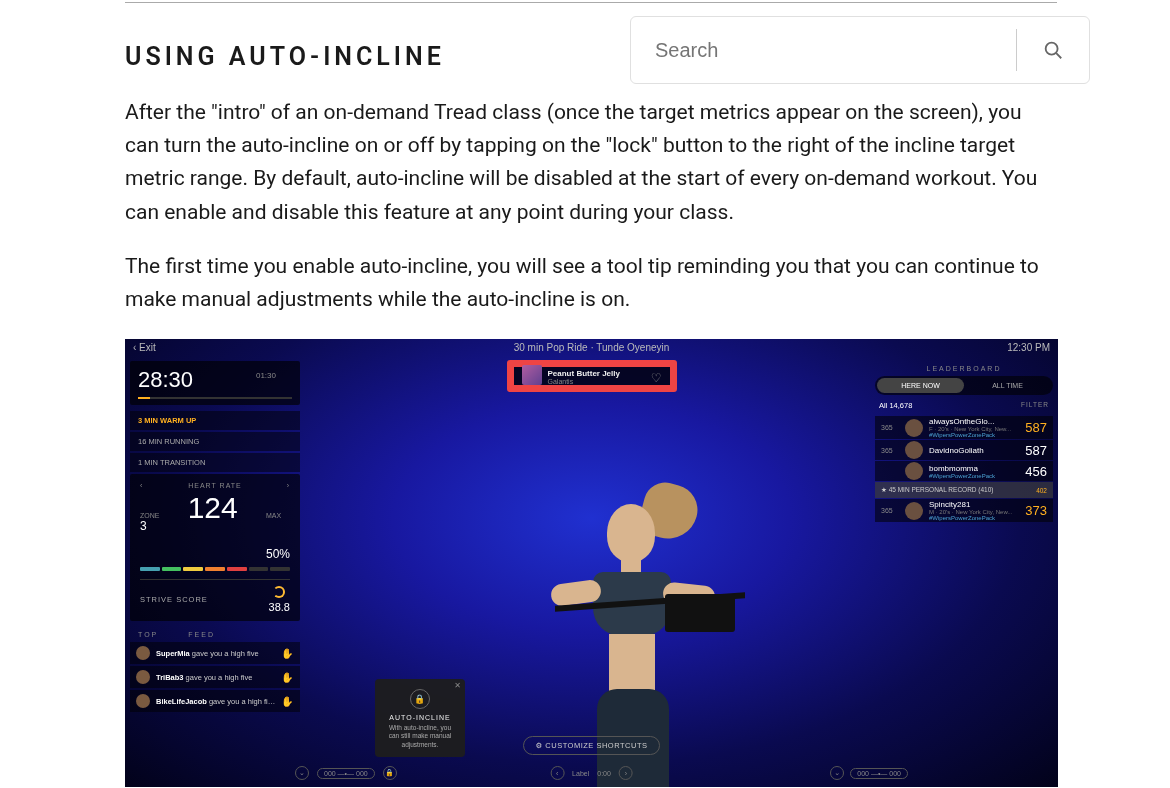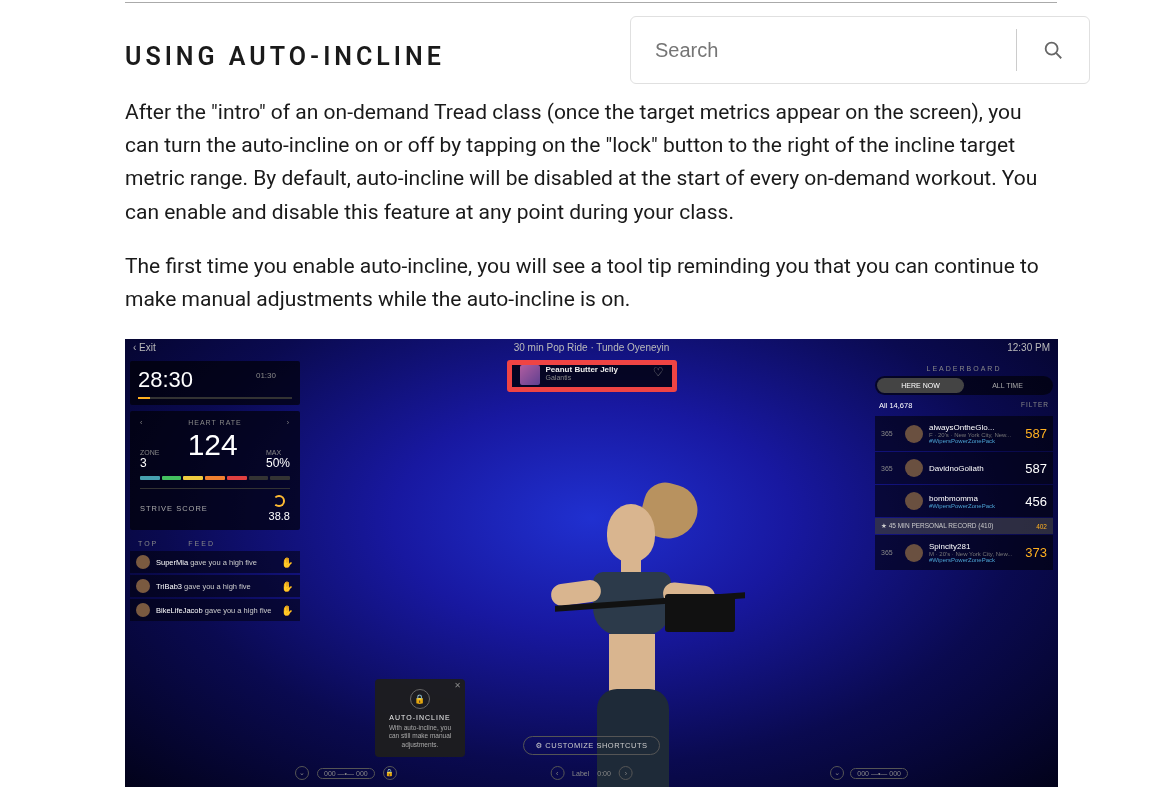--- a/index.html
+++ b/index.html
@@ -23,71 +23,71 @@
   .instructor .midriff { position: absolute; top: 170px; left: 92px; width: 46px; height: 60px; background: #d9b58f; }
   .instructor .legs { position: absolute; top: 225px; left: 80px; width: 72px; height: 180px; background: #1e2a38; border-radius: 20px 20px 10px 10px; }
   .instructor .arm-l { position: absolute; top: 118px; left: 34px; width: 50px; height: 22px; background: #d9b58f; border-radius: 12px; transform: rotate(-8deg); }
   .instructor .arm-r { position: absolute; top: 120px; left: 146px; width: 52px; height: 22px; background: #d9b58f; border-radius: 12px; transform: rotate(6deg); }
   .tread { position: absolute; top: 260px; left: 430px; width: 190px; height: 70px; border-top: 6px solid #111; transform: skewY(-4deg); }
   .tablet { position: absolute; top: 255px; left: 540px; width: 70px; height: 38px; background: #111; border-radius: 3px; }
   .topbar { position: absolute; top: 0; left: 0; right: 0; height: 16px; display: flex; align-items: center; color: #bbb; font-size: 10px; padding: 0 8px; }
   .topbar .exit { }
   .topbar .classname { position: absolute; left: 0; right: 0; text-align: center; }
   .topbar .clock { margin-left: auto; }
-  .song-card { position: absolute; top: 21px; left: 50%; transform: translateX(-50%); width: 170px; height: 32px; background: rgba(0,0,0,0.75); border: 5px solid #ef4444; border-radius: 3px; display: flex; align-items: flex-start; padding: 0 8px; gap: 6px; }
+  .song-card { position: absolute; top: 21px; left: 50%; transform: translateX(-50%); width: 170px; height: 32px; background: rgba(0,0,0,0.75); border: 7px solid #ef4444; border-radius: 3px; display: flex; align-items: flex-end; padding: 0 8px; gap: 6px; }
   .song-thumb { width: 20px; height: 20px; background: linear-gradient(135deg,#b05da0,#604090); border-radius: 2px; }
   .song-info { flex: 1; }
   .song-title { color: #eee; font-size: 8px; font-weight: 600; }
   .song-artist { color: #888; font-size: 7px; }
   .heart { color: #888; font-size: 12px; }
   .left-col { position: absolute; top: 22px; left: 5px; width: 170px; }
   .panel { background: rgba(0,0,0,0.65); border-radius: 2px; margin-bottom: 6px; padding: 6px 8px; color: #ddd; }
   .timer-val { font-size: 22px; font-weight: 300; color: #fff; }
   .timer-end { position: absolute; top: 10px; right: 24px; font-size: 8px; color: #888; }
   .prog { height: 2px; background: #333; margin-top: 4px; position: relative; }
   .prog-fill { position: absolute; left: 0; top: 0; bottom: 0; width: 8%; background: #ffb020; }
   .seg { font-size: 7.5px; padding: 5px 8px; color: #aaa; background: rgba(0,0,0,0.5); margin-bottom: 2px; }
   .seg.active { color: #ffb020; font-weight: 600; }
   .hr-panel { padding: 8px 10px; }
   .hr-top { display: flex; align-items: center; justify-content: space-between; font-size: 7px; color: #888; letter-spacing: 1px; }
   .hr-mid { display: flex; align-items: baseline; justify-content: space-between; margin-top: 2px; }
   .hr-zone-l { font-size: 7px; color: #888; } .hr-zone-v { font-size: 12px; color: #fff; }
   .hr-val { font-size: 30px; font-weight: 300; color: #fff; }
-  .hr-max-l { font-size: 7px; color: #888; } .hr-max-v { font-size: 12px; color: #fff; }
+  .hr-max-l { font-size: 7px; color: #888; } .hr-max-v { font-size: 12px; color: #fff; margin-top: 28px; }
   .hr-bars { display: flex; gap: 2px; margin-top: 6px; }
   .hr-bars span { flex: 1; height: 4px; border-radius: 1px; }
   .strive-row { display: flex; align-items: center; justify-content: space-between; margin-top: 8px; padding-top: 6px; border-top: 1px solid #333; }
   .strive-lbl { font-size: 7.5px; color: #aaa; letter-spacing: 1px; }
   .strive-val { font-size: 11px; color: #fff; display: flex; align-items: center; gap: 3px; flex-direction: column; }
   .strive-ring { width: 12px; height: 12px; border-radius: 50%; border: 2px solid #ffbb33; border-left-color: transparent; }
   .feed-head { font-size: 7px; color: #888; letter-spacing: 2px; padding: 4px 8px; display:flex; gap:30px;}
   .feed-row { display: flex; align-items: center; gap: 6px; padding: 4px 6px; font-size: 7.5px; color: #ccc; background: rgba(0,0,0,0.5); margin-bottom: 2px; }
   .feed-av { width: 14px; height: 14px; border-radius: 50%; background: #7a5a40; }
   .feed-text { flex: 1; overflow: hidden; white-space: nowrap; text-overflow: ellipsis; }
-  .feed-text .u { color: #fff; font-weight: 400; }
+  .feed-text .u { color: #fff; font-weight: 700; }
   .hf { color: #aaa; font-size: 10px; }
   .tooltip { position: absolute; bottom: 30px; left: 250px; width: 90px; background: rgba(30,30,30,0.95); border-radius: 4px; padding: 10px 8px 8px; text-align: center; color: #ccc; }
   .tooltip .close { position: absolute; top: 2px; right: 4px; font-size: 8px; color: #888; }
   .tooltip .icn { width: 20px; height: 20px; border: 1px solid #666; border-radius: 50%; margin: 0 auto 5px; display: flex; align-items: center; justify-content: center; font-size: 9px; }
   .tooltip .tt-title { font-size: 7px; letter-spacing: 1px; color: #eee; margin-bottom: 3px; }
   .tooltip .tt-body { font-size: 6.5px; line-height: 1.3; color: #aaa; }
   .shortcuts { position: absolute; bottom: 32px; left: 50%; transform: translateX(-50%); font-size: 7.5px; color: #ccc; border: 1px solid #555; border-radius: 12px; padding: 4px 12px; letter-spacing: 0.5px; }
   .bottom-bar { position: absolute; bottom: 4px; left: 0; right: 0; height: 20px; display: flex; align-items: center; color: #888; font-size: 7px; padding: 0 170px; gap: 8px; }
   .pill { border: 1px solid #555; border-radius: 10px; padding: 1px 6px; display: flex; align-items: center; gap: 4px; }
   .ctrl-circle { width: 14px; height: 14px; border: 1px solid #555; border-radius: 50%; display: inline-flex; align-items: center; justify-content: center; }
   .bottom-center { position: absolute; left: 50%; transform: translateX(-50%); display: flex; gap: 8px; align-items: center; }
   .bottom-right { position: absolute; right: 150px; display: flex; gap: 6px; align-items: center;}
   .lb { position: absolute; top: 22px; right: 5px; width: 178px; color: #ccc; }
   .lb-head { font-size: 7px; letter-spacing: 2px; text-align: center; color: #888; padding: 4px; }
   .lb-tabs { display: flex; background: rgba(0,0,0,0.6); border-radius: 12px; padding: 2px; font-size: 7px; }
   .lb-tab { flex: 1; text-align: center; padding: 4px; border-radius: 10px; color: #aaa; }
   .lb-tab.active { background: #444; color: #fff; }
   .lb-filter { display: flex; justify-content: space-between; font-size: 7.5px; color: #fff; padding: 6px 4px; }
   .lb-filter .flt { color: #888; font-size: 6.5px; letter-spacing: 1px; }
-  .lb-row { display: flex; align-items: center; gap: 6px; padding: 7px 6px; background: rgba(0,0,0,0.55); margin-bottom: 1px; font-size: 8px; }
+  .lb-row { display: flex; align-items: center; gap: 6px; padding: 1px 6px; background: rgba(0,0,0,0.55); margin-bottom: 1px; font-size: 8px; }
   .lb-row.pr { background: rgba(60,60,60,0.7); justify-content: space-between; font-size: 6.5px; color:#ccc; padding: 4px 6px;}
   .lb-rank { width: 18px; font-size: 7px; color: #888; }
   .lb-av { width: 18px; height: 18px; border-radius: 50%; background: #6a5040; flex-shrink: 0; }
   .lb-info { flex: 1; overflow: hidden; }
   .lb-name { color: #fff; font-size: 8px; white-space: nowrap; overflow: hidden; text-overflow: ellipsis; }
   .lb-meta { color: #777; font-size: 6px; white-space: nowrap; overflow: hidden; text-overflow: ellipsis; }
   .lb-tag { color: #4aa0d0; font-size: 6px; }
   .lb-score { font-size: 13px; font-weight: 500; color: #fff; }
   .lb-score.gold { color: #ffb020; }
 </style>
@@ -143,20 +143,25 @@
   </div>
 
   <div class="left-col">
     <div class="panel" style="position:relative;">
       <div class="timer-val">28:30</div>
       <div class="timer-end">01:30</div>
       <div class="prog">
           <div class="prog-fill"></div>
         </div>
     </div>
+    <div id="segments">
+        <div class="seg active">3 MIN WARM UP</div>
+        <div class="seg">16 MIN RUNNING</div>
+        <div class="seg">1 MIN TRANSITION</div>
+      </div>
     <div class="panel hr-panel">
       <div class="hr-top">
           <span>‹</span>
           <span>HEART RATE</span>
           <span>›</span>
         </div>
       <div class="hr-mid">
         <div>
             <div class="hr-zone-l">ZONE</div>
             <div class="hr-zone-v">3</div>

